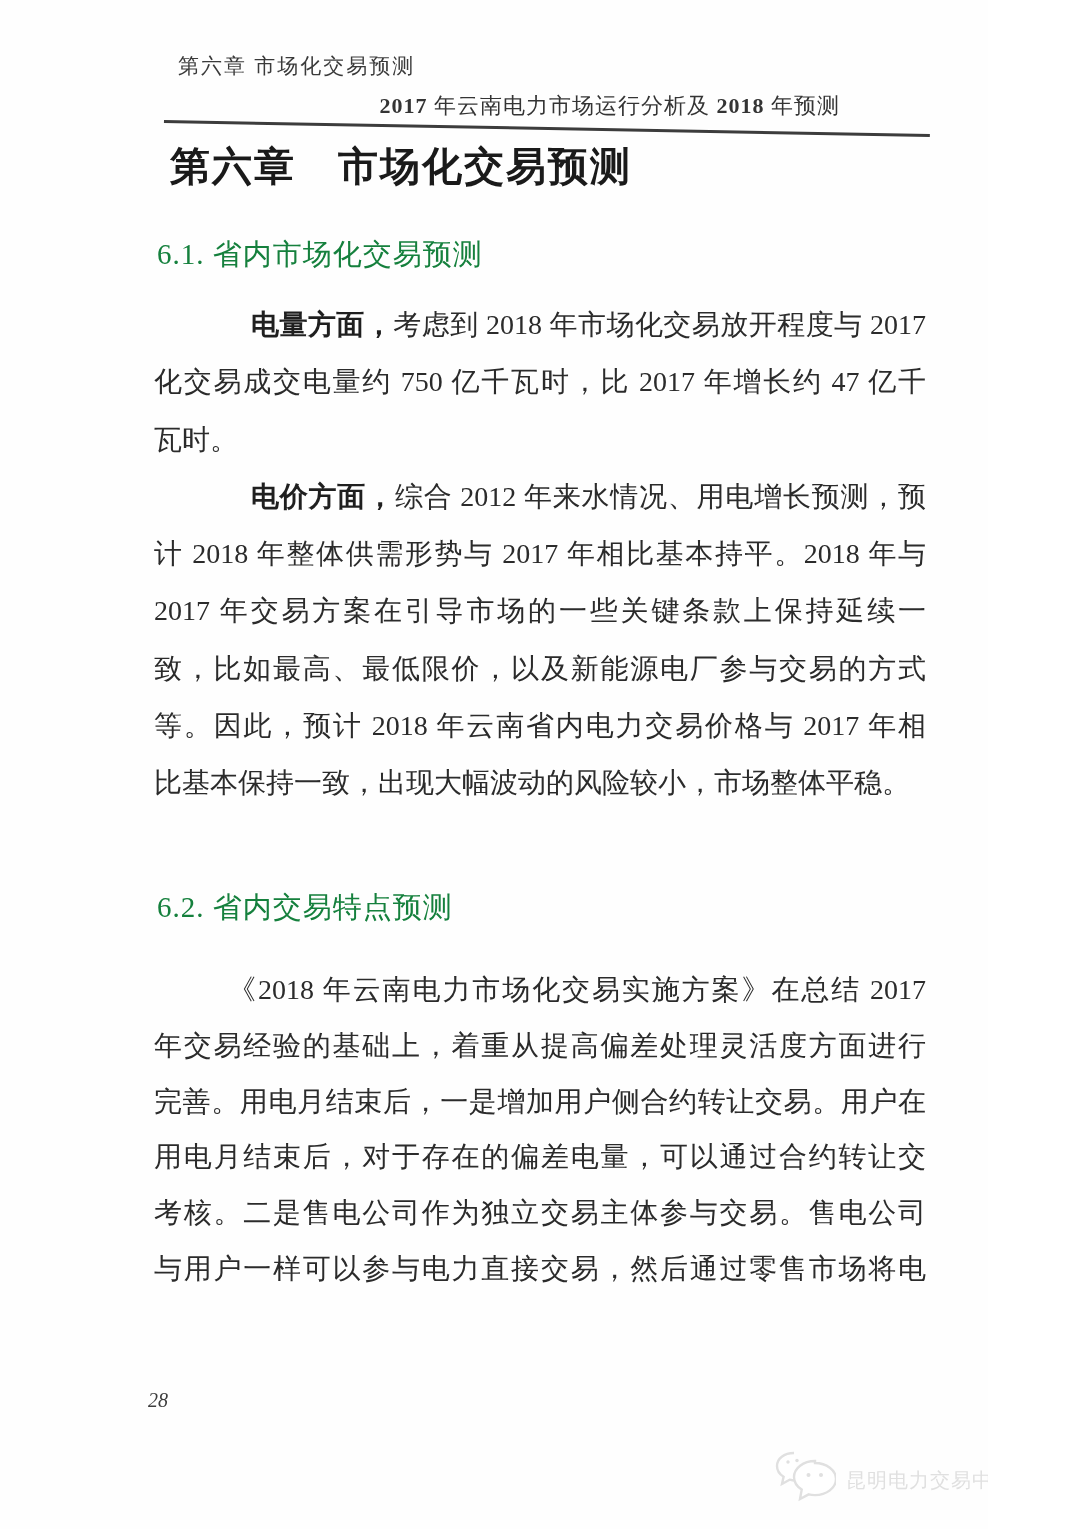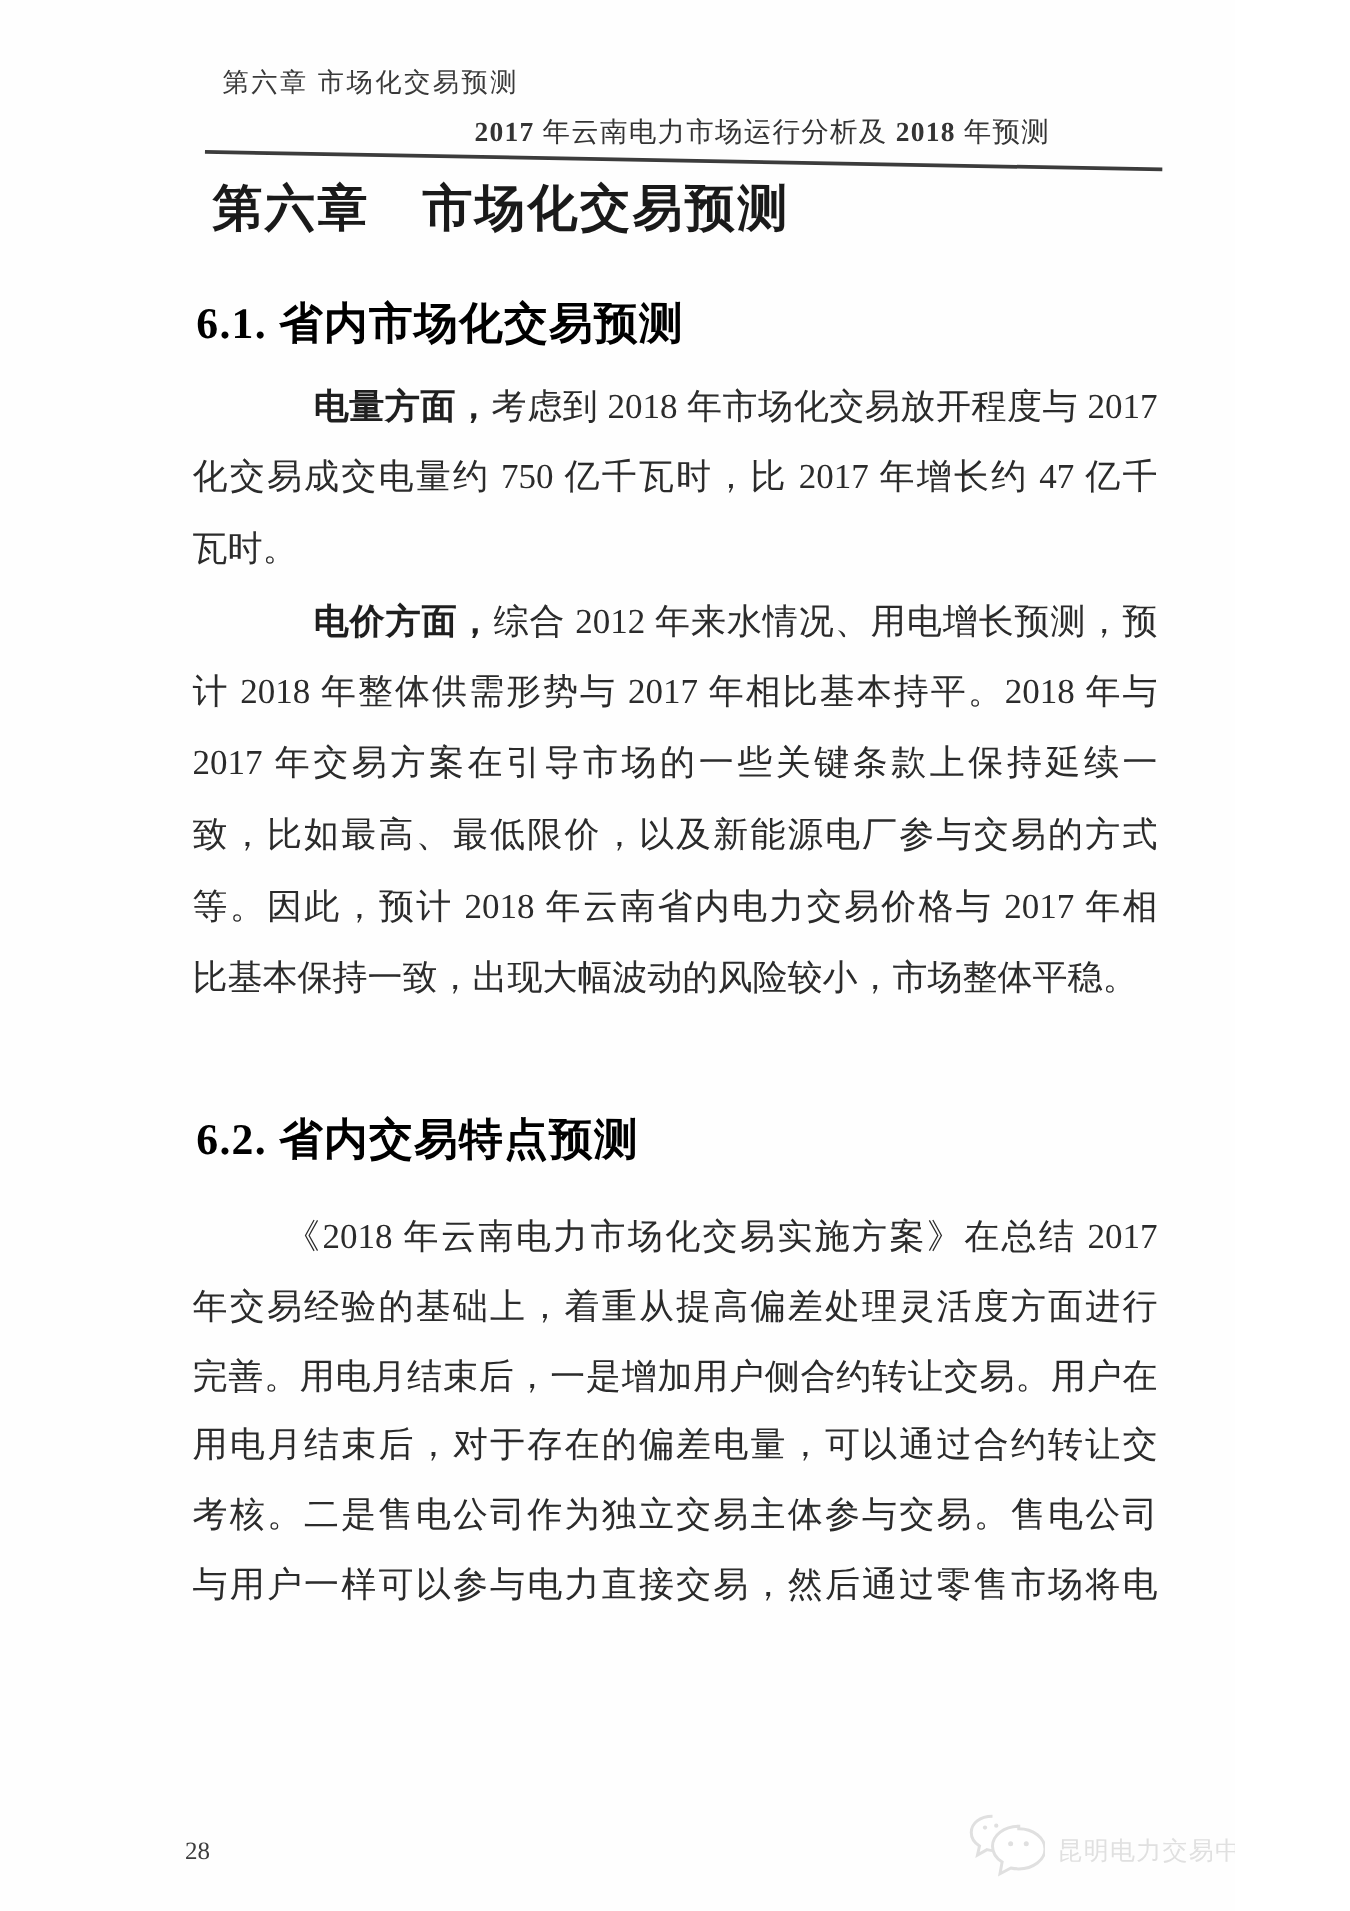--- a/index.html
+++ b/index.html
@@ -9,37 +9,37 @@
   
   .hdr-left{position:absolute;left:178px;top:52px;font-size:21px;letter-spacing:2px;color:#3a3a3a;}
   .hdr-right{position:absolute;right:148px;top:55px;font-size:22px;color:#343434;letter-spacing:1px;margin-top:36px;}
   .hdr-right .num{font-weight:bold;}
   .hdr-rule{position:absolute;left:164px;top:120px;width:766px;height:3.4px;background:#3c3c3c;
             transform:rotate(1.05deg);transform-origin:0 0;}
 
   
   .chap-title{position:absolute;left:170px;top:139px;font-size:40px;font-weight:bold;
               font-family:"Liberation Sans","DejaVu Sans",sans-serif;color:#1a1a1a;letter-spacing:2px;}
-  .sec-head{position:absolute;left:157px;font-size:35px;font-weight:bold;color:#000000;letter-spacing:1px;}
+  .sec-head{position:absolute;left:157px;font-size:29px;font-weight:normal;color:#15803d;letter-spacing:1px;}
   .sec-61{top:235px;}
   .sec-62{top:888px;}
 
   
   .block{position:absolute;left:154px;width:772px;}
   .block-a{top:296px;}
   .block-b{top:962px;}
   .bl{font-size:28px;color:#2b2b2b;text-align:justify;text-align-last:justify;overflow:hidden;}
   .block-a .bl{height:57.3px;line-height:57.3px;}
   .block-b .bl{height:55.8px;line-height:55.8px;}
   .bl.ind{padding-left:74px;}
   .bl.last{text-align-last:left;}
   .lead{font-family:"Liberation Sans","DejaVu Sans",sans-serif;font-weight:bold;color:#1f1f1f;margin-left:23px;}
 
   
-  .pageno{position:absolute;left:148px;top:1470px;font-size:20px;color:#3d3d3d;}
+  .pageno{position:absolute;left:148px;top:1389px;font-size:20px;color:#3d3d3d;font-style:italic;}
 
   
   .watermark{position:absolute;left:774px;top:1444px;width:300px;height:72px;display:flex;
              align-items:center;}
   .wm-icon{flex:0 0 auto;margin-right:10px;}
   .wm-text{font-family:"Liberation Sans","DejaVu Sans",sans-serif;font-size:20px;color:#e0e0e0;
            letter-spacing:1px;white-space:nowrap;}
 
   
   .edge-line{position:absolute;left:1073px;top:0;width:2px;height:1529px;background:#e7e7e7;}

